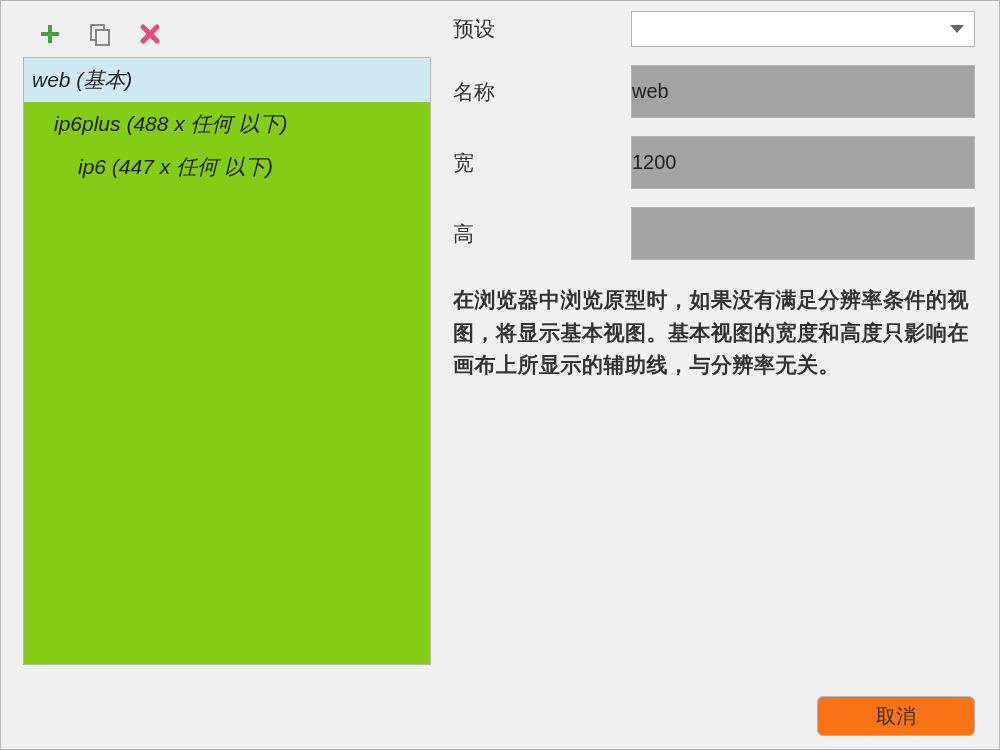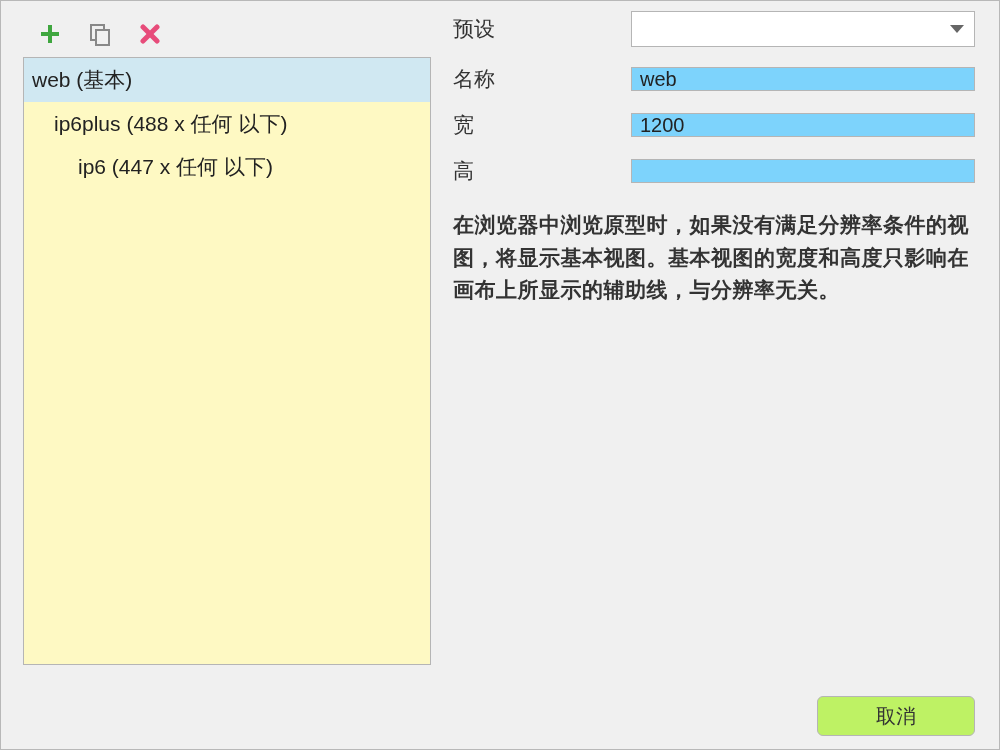--- a/index.html
+++ b/index.html
@@ -66,23 +66,24 @@
     .icon-btn {
       width: 26px;
       height: 26px;
       display: flex;
       align-items: center;
       justify-content: center;
       cursor: pointer;
     }
     .listbox {
       flex: 1;
-      background: #fef9c3;
+      background: #84cc16;
       border: 1px solid #b5b5b5;
       overflow: hidden;
+      font-style: italic;
     }
     .list-item {
       padding: 6px 8px 6px 8px;
       font-size: 21px;
       color: #222;
       cursor: default;
       line-height: 1.5;
     }
     .list-item.selected {
       background: #d0e8f2;
@@ -115,24 +116,24 @@
       align-items: center;
       justify-content: flex-end;
       padding-right: 10px;
       cursor: pointer;
     }
     .select-wrap svg {
       fill: #666;
     }
     .text-input {
       width: 100%;
-      height: 24px;
-      background: #7dd3fc;
-      border: 1px solid #b5b5b5;
-      padding: 4px 8px;
+      height: 53px;
+      background: #a3a3a3;
+      border: 1px solid #b5b5b5;
+      padding: 4px 0;
       font-size: 20px;
       color: #222;
       outline: none;
     }
     .help-text {
       font-size: 21px;
       color: #333;
       line-height: 1.55;
       margin-top: 6px;
       letter-spacing: 0.5px;
@@ -142,21 +143,21 @@
       height: 66px;
       display: flex;
       justify-content: flex-end;
       align-items: center;
       padding-right: 24px;
       gap: 18px;
     }
     .btn {
       width: 158px;
       height: 40px;
-      background: #bef264;
+      background: #f97316;
       border: 1px solid #b5b5b5;
       border-radius: 6px;
       font-size: 20px;
       color: #333;
       cursor: pointer;
       display: flex;
       align-items: center;
       justify-content: center;
       font-family: Liberation Mono, monospace;
     }

